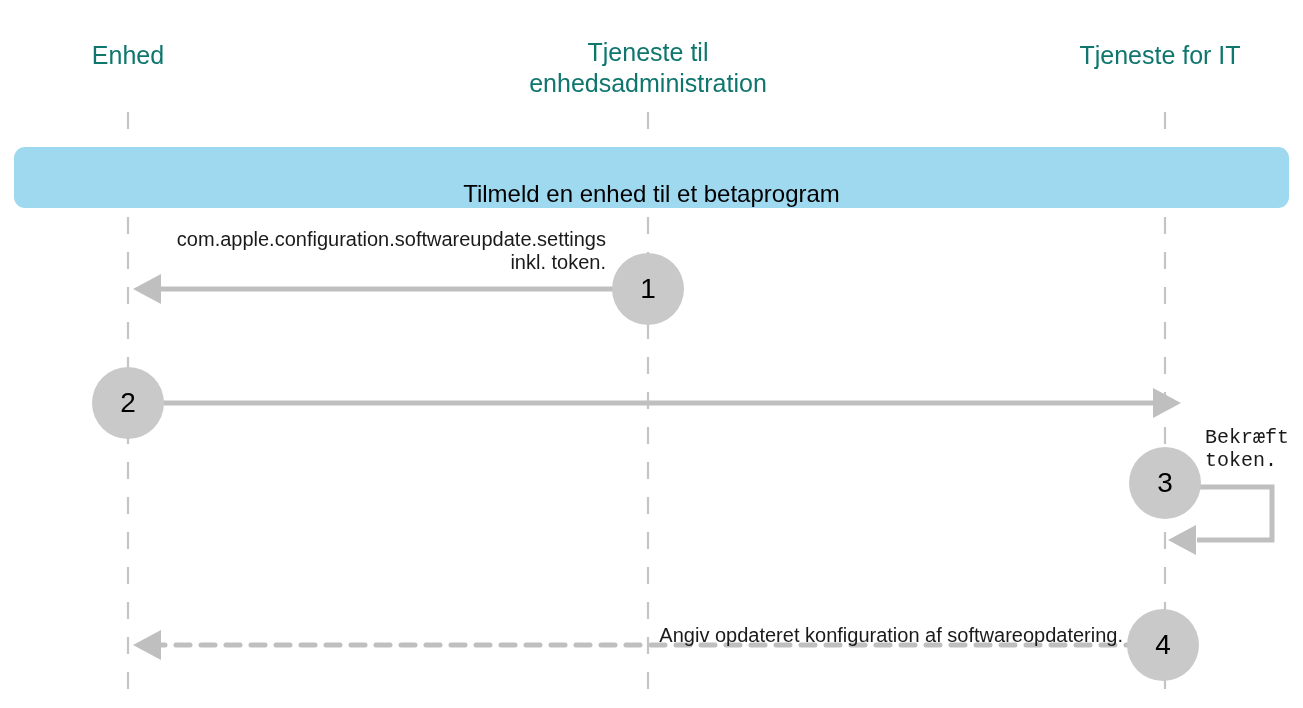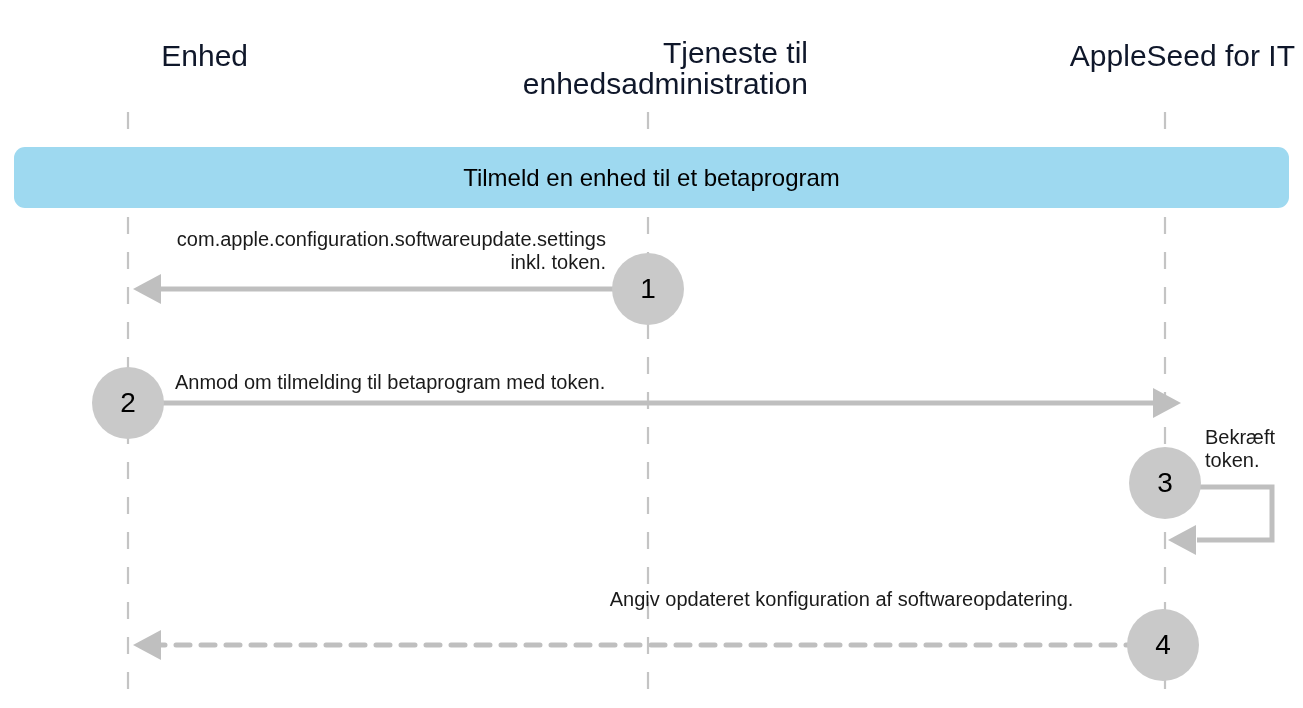--- a/index.html
+++ b/index.html
@@ -20,55 +20,55 @@
   }
   svg.layer {
     position: absolute;
     top: 0;
     left: 0;
     width: 1303px;
     height: 708px;
   }
   .col-header {
     position: absolute;
-    text-align: right;
-    font-size: 30px;
+    text-align: center;
+    font-size: 25px;
     line-height: 31px;
-    color: #0f172a;
+    color: #0f766e;
     white-space: pre-line;
     font-family: "Liberation Sans", sans-serif;
   }
   #header-device   { left: 8px;   top: 40px;  width: 240px; }
   #header-mdm      { left: 488px; top: 26px;  width: 320px; margin-top: 11px; }
   #header-seed     { left: 1025px; top: 40px; width: 270px; }
 
   .banner {
     position: absolute;
     left: 14px;
     top: 147px;
     width: 1275px;
     height: 61px;
     border-radius: 11px;
     display: flex;
-    align-items: center;
+    align-items: flex-end;
     justify-content: center;
     font-size: 24px;
     color: #000000;
   }
   .msg-label {
     position: absolute;
     font-size: 20px;
     line-height: 23px;
     color: #1a1a1a;
     white-space: pre-line;
   }
   #label-1 { left: 110px; top: 228px;  width: 496px; text-align: right; }
   #label-2 { left: 175px; top: 371px;  width: 700px; text-align: left; }
-  #label-3 { left: 1205px; top: 426px; width: 98px;  text-align: left; }
-  #label-4 { left: 560px; top: 588px;  width: 563px; text-align: center; }
+  #label-3 { left: 1205px; top: 426px; width: 98px;  text-align: left; font-family: Liberation Mono, monospace; }
+  #label-4 { left: 560px; top: 624px;  width: 563px; text-align: right; }
 
   .step-badge {
     position: absolute;
     width: 72px;
     height: 72px;
     border-radius: 50%;
     display: flex;
     align-items: center;
     justify-content: center;
     font-size: 28px;
@@ -111,30 +111,29 @@
       <line x1="1140" y1="645" x2="160" y2="645" stroke="#bfbfbf" stroke-width="5" stroke-dasharray="14 11" stroke-linecap="round"></line>
       <polygon points="133,645 161,630 161,660" fill="#bfbfbf"></polygon>
     </g>
   </svg>
 
   <div class="col-header" id="header-device">Enhed</div>
 
   <div class="col-header" id="header-mdm">Tjeneste til
 enhedsadministration</div>
 
-  <div class="col-header" id="header-seed">AppleSeed for IT</div>
+  <div class="col-header" id="header-seed">Tjeneste for IT</div>
 
   <div class="banner" id="banner" style="background:#9ed9f0;">
     <span>Tilmeld en enhed til et betaprogram</span>
   </div>
 
   <div class="msg-label" id="label-1">com.apple.configuration.softwareupdate.settings
 inkl. token.</div>
 
-  <div class="msg-label" id="label-2">Anmod om tilmelding til betaprogram med token.</div>
 
   <div class="msg-label" id="label-3">Bekræft
 token.</div>
 
   <div class="msg-label" id="label-4">Angiv opdateret konfiguration af softwareopdatering.</div>
 
   <div class="step-badge" id="badge-1" style="background:#c9c9c9;">
     <span>1</span>
   </div>
 

